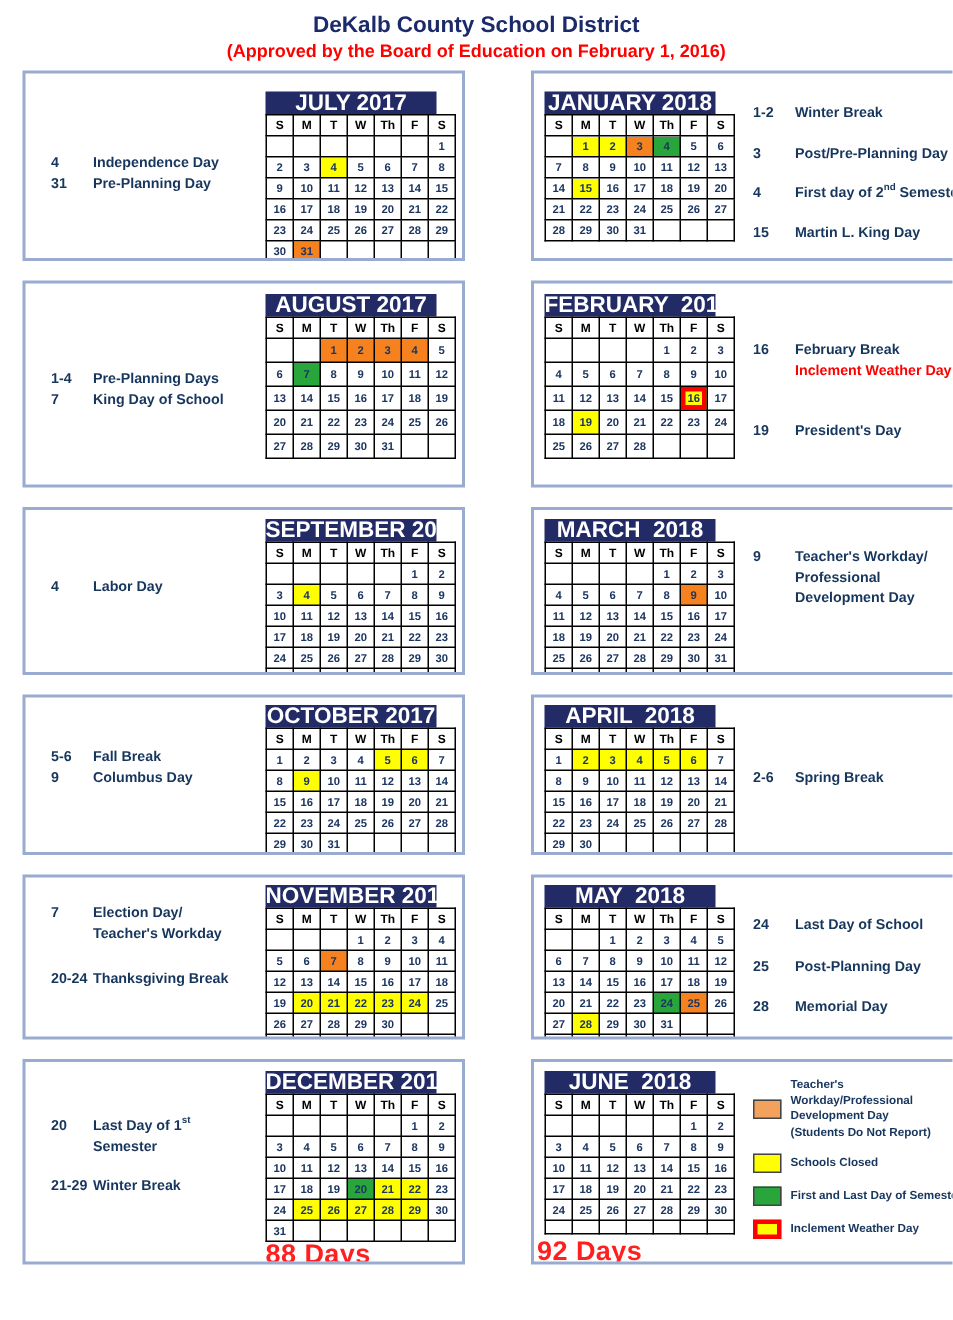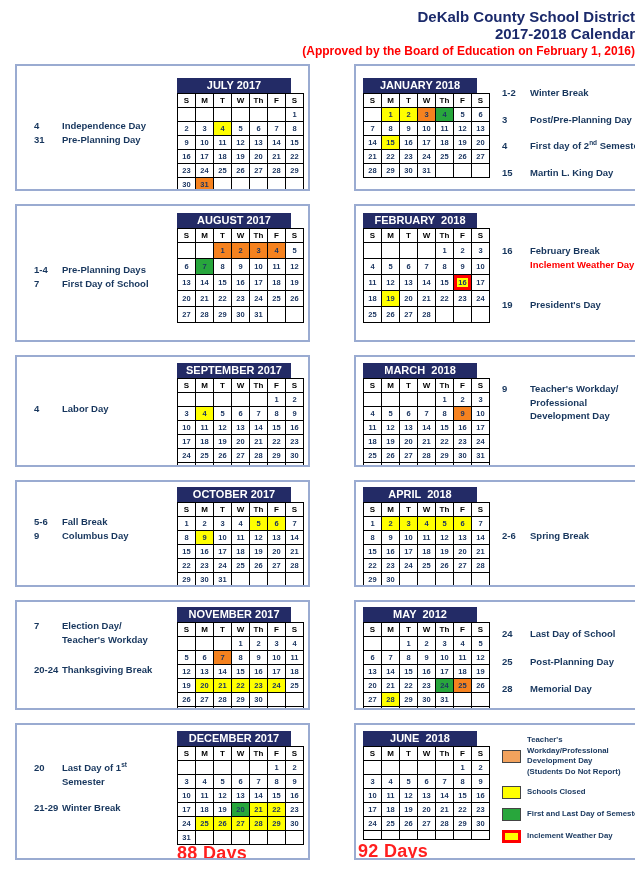--- a/index.html
+++ b/index.html
@@ -1,34 +1,34 @@
 <!DOCTYPE html>
 <html><head>
 <meta charset="utf-8">
 <style>
   html,body{margin:0;padding:0;width:635px;height:880px;background:#fff;overflow:hidden;
     font-family:"Liberation Sans",sans-serif;}
   
-  .doc-header{text-align:right;padding-top:8px;}
+  .doc-header{text-align:center;padding-top:8px;}
   .hdr-line1,.hdr-line2{font-size:15px;font-weight:bold;color:#1B2A6B;line-height:17px;}
   .hdr-line3{font-size:12px;font-weight:bold;color:#FF0000;line-height:15px;margin-top:2px;}
   
   .content{margin:5px 18px 0 15px;}
   .row{display:flex;gap:15px;margin-bottom:13px;}
   .panel{box-sizing:border-box;border:2px solid #9AABD1;background:#fff;position:relative;overflow:hidden;}
   .panel.pl{width:295px;flex:none;}
   .panel.pr{width:292px;flex:none;margin-left:29px;}
   .r1 .panel{height:127px}.r2 .panel{height:138px}.r3 .panel{height:112px}
   .r4 .panel{height:107px}.r5 .panel{height:110px}.r6 .panel{height:137px}
   
   .cal{position:absolute;width:119px;}
   .pl .cal{left:160px;} .pr .cal{left:7px;}
   .cal-jul,.cal-jan{top:12px}.cal-aug,.cal-feb{top:7px}.cal-sep,.cal-mar,.cal-dec,.cal-jun{top:6px}
   .cal-oct,.cal-apr,.cal-nov,.cal-may{top:5px}
-  .cal-title{background:#232B66;color:#fff;font-weight:bold;font-size:11px;height:15px;line-height:15px;
+  .cal-title{background:#232B66;color:#fff;font-weight:bold;font-size:15px;height:15px;line-height:15px;
     text-align:center;white-space:pre;width:114px;}
   table.cal-grid{border-collapse:collapse;table-layout:fixed;width:119px;}
   .cal-grid th,.cal-grid td{border:1px solid #000;width:17px;height:13px;padding:0;text-align:center;
     font-weight:bold;font-size:7.5px;color:#1C3661;overflow:hidden;}
   .cal-grid th{font-size:8px;color:#000;}
   .cal-tall td{height:15px;}
   tr.partial td{height:8px;}
   .hl-yellow{background:#FFFF00}
   .hl-orange{background:#F5821F}
   .hl-green{background:#28A63C}
@@ -63,21 +63,20 @@
   
   .days-total{position:absolute;color:#FF1F1F;font-weight:bold;font-size:18px;letter-spacing:.3px;}
   .total-dec{left:160px;top:118px;}
   .total-jun{left:2px;top:116px;z-index:3;}
 </style>
 </head>
 <body>
 
 <div class="doc-header">
   <div class="hdr-line1">DeKalb County School District</div>
-  <div class="hdr-line2">2017-2018 Calendar</div>
   <div class="hdr-line3">(Approved by the Board of Education on February 1, 2016)</div>
 </div>
 
 <div class="content">
 
   <div class="row r1">
     <div class="panel pl">
       <div class="ann ann-left ann-jul">
           <div class="ann-item">
             <span class="ann-num">4</span>
@@ -259,21 +258,21 @@
       <div class="ann ann-left ann-aug">
           <div class="ann-item">
             <span class="ann-num">1-4</span>
             <span class="ann-text">
               <span class="ln">Pre-Planning Days</span>
             </span>
           </div>
           <div class="ann-item">
             <span class="ann-num">7</span>
             <span class="ann-text">
-              <span class="ln">First Day of School</span>
+              <span class="ln">King Day of School</span>
             </span>
           </div>
         </div>
       <div class="cal cal-aug cal-tall-wrap">
           <div class="cal-title">AUGUST 2017</div>
           <table class="cal-grid cal-tall">
             <tbody>
               <tr>
                 <th>S</th>
                 <th>M</th>
@@ -811,21 +810,21 @@
                 <td></td>
                 <td></td>
                 <td></td>
               </tr>
             </tbody>
           </table>
         </div>
     </div>
     <div class="panel pr">
       <div class="cal cal-may">
-          <div class="cal-title">MAY  2012</div>
+          <div class="cal-title">MAY  2018</div>
           <table class="cal-grid">
             <tbody>
               <tr>
                 <th>S</th>
                 <th>M</th>
                 <th>T</th>
                 <th>W</th>
                 <th>Th</th>
                 <th>F</th>
                 <th>S</th>

